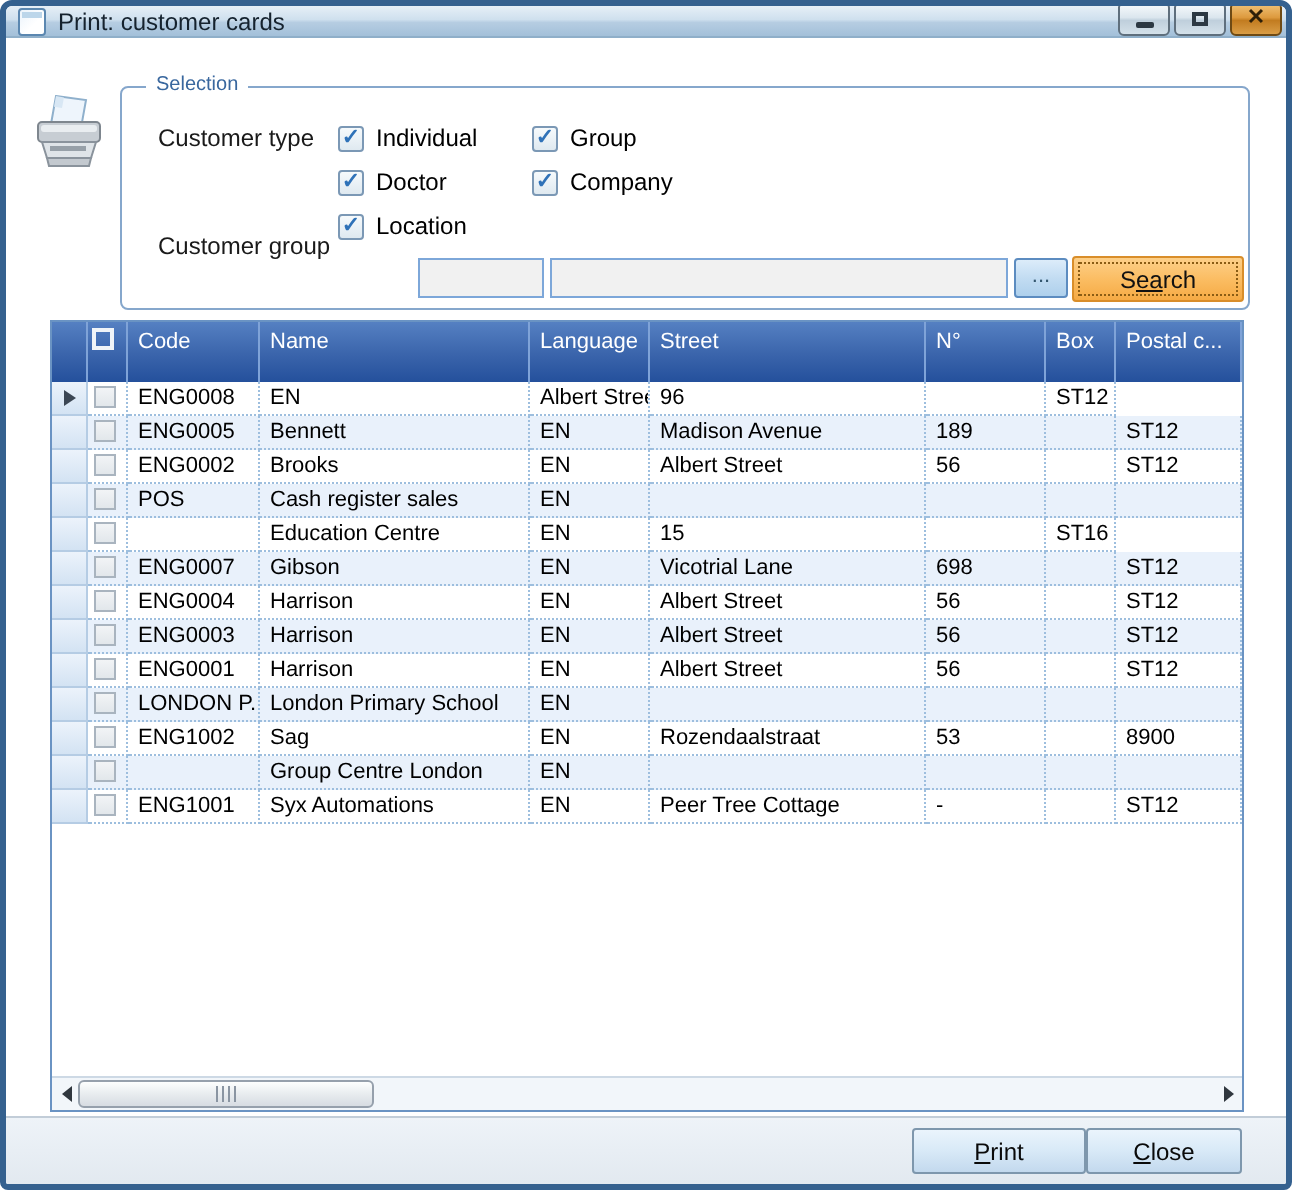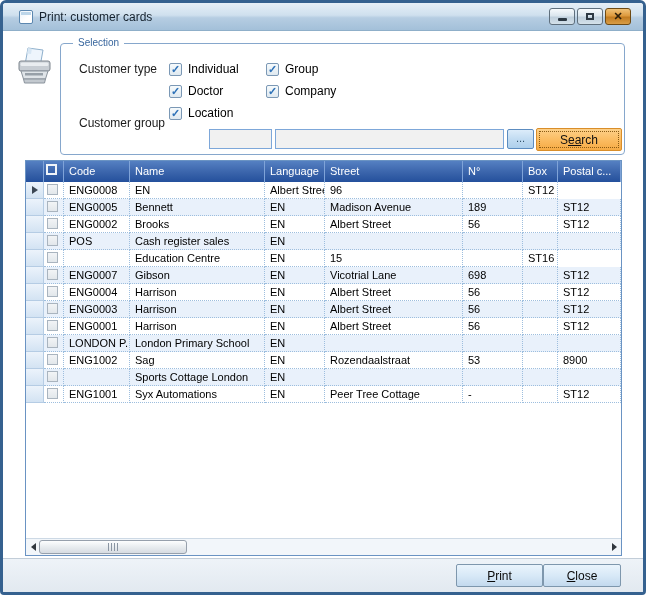--- a/index.html
+++ b/index.html
@@ -3,23 +3,23 @@
 <meta charset="utf-8">
 <style>
   * { box-sizing: border-box; margin: 0; padding: 0; }
   html,body { width:646px; height:595px; }
   body { font-family:"Liberation Sans", sans-serif; font-size:11px; color:#000; background:#fff; }
 
   .window { position:relative; width:646px; height:595px; border:3px solid #35618f;
             border-radius:6px 6px 4px 4px; overflow:hidden; background:#fff; }
 
   
-  .titlebar { position:absolute; left:0; top:0; right:0; height:28px;
+  .titlebar { position:absolute; left:0; top:0; right:0; height:16px;
               background:linear-gradient(180deg,#e6eff7 0%,#cfe0ee 45%,#b6cde2 55%,#a3c0d9 100%);
-              display:flex; align-items:center; padding:0 12px; border-bottom:1px solid #8fafc9; }
+              display:flex; align-items:flex-end; padding:0 2px; border-bottom:1px solid #8fafc9; }
   .app-icon { width:14px; height:14px; margin:0 6px 0 4px; background:linear-gradient(135deg,#eaf3fb,#ffffff 60%);
               border:1px solid #5b87b0; border-radius:2px; position:relative; flex:0 0 auto; }
   .app-icon::after { content:""; position:absolute; left:1px; top:1px; right:1px; height:3px; background:#bcd6ea; }
   .title-text { font-size:12px; color:#15222e; flex:1 1 auto; white-space:nowrap; }
   .winbtns { display:flex; gap:2px; }
   .winbtn { width:26px; height:17px; border:1px solid #5f6f7d; border-radius:3px;
             display:flex; align-items:center; justify-content:center;
             background:linear-gradient(180deg,#f7fafc 0%,#dbe6ee 45%,#bfcfdc 55%,#d4e1ea 100%); }
   .winbtn .bar { width:9px; height:3px; background:#2c3843; margin-top:6px; border-radius:1px; }
   .winbtn .sq  { width:8px; height:7px; border:2px solid #2c3843; background:transparent; }
@@ -62,21 +62,21 @@
                 background:linear-gradient(180deg,#fdd089 0%,#fbbd63 50%,#f5aa44 100%);
                 font-size:12px; color:#111; display:flex; align-items:center; justify-content:center; }
   .search-btn::before { content:""; position:absolute; left:2px; top:2px; right:2px; bottom:2px;
                         border:1px dotted #8a5c14; }
   .key { text-decoration:underline; }
 
   
   .grid-panel { position:absolute; left:22px; top:129px; width:597px; height:396px;
                 border:1px solid #6a93c3; background:#fff; display:flex; flex-direction:column; }
   .grid-cols { display:grid; grid-template-columns:18px 20px 66px 135px 60px 138px 60px 35px 1fr; }
-  .grid-header { height:21px; background:linear-gradient(180deg,#5580c2 0%,#3a64ab 55%,#24509c 100%);
+  .grid-header { height:30px; background:linear-gradient(180deg,#5580c2 0%,#3a64ab 55%,#24509c 100%);
                  color:#fff; flex:0 0 auto; }
   .hcell { padding:4px 3px 0 5px; border-right:1px solid #7fa3d8; white-space:nowrap; overflow:hidden;
            font-size:11px; }
   .hcell.iconcell { padding:3px 0 0 2px; }
   .hcheck { display:inline-block; width:11px; height:11px; border:2px solid #f0f4f8; background:transparent; }
 
   .grid-body { flex:1 1 auto; overflow:hidden; background:#fff; }
   .grid-row { height:17px; background:#fff; }
   .grid-row.alt { background:#e9f1fb; }
   .cell { padding:2px 3px 0 5px; border-right:1px dotted #9dbede; border-bottom:1px dotted #9dbede;
@@ -310,21 +310,21 @@
             <div class="cell">EN</div>
             <div class="cell">Rozendaalstraat</div>
             <div class="cell">53</div>
             <div class="cell"></div>
             <div class="cell">8900</div>
           </div>
           <div class="grid-row grid-cols alt">
             <div class="cell selcell"></div>
             <div class="cell cbcell"><span class="rowcheck"></span></div>
             <div class="cell"></div>
-            <div class="cell">Sports Cottage London</div>
+            <div class="cell">Group Centre London</div>
             <div class="cell">EN</div>
             <div class="cell"></div>
             <div class="cell"></div>
             <div class="cell"></div>
             <div class="cell"></div>
           </div>
           <div class="grid-row grid-cols">
             <div class="cell selcell"></div>
             <div class="cell cbcell"><span class="rowcheck"></span></div>
             <div class="cell">ENG1001</div>

